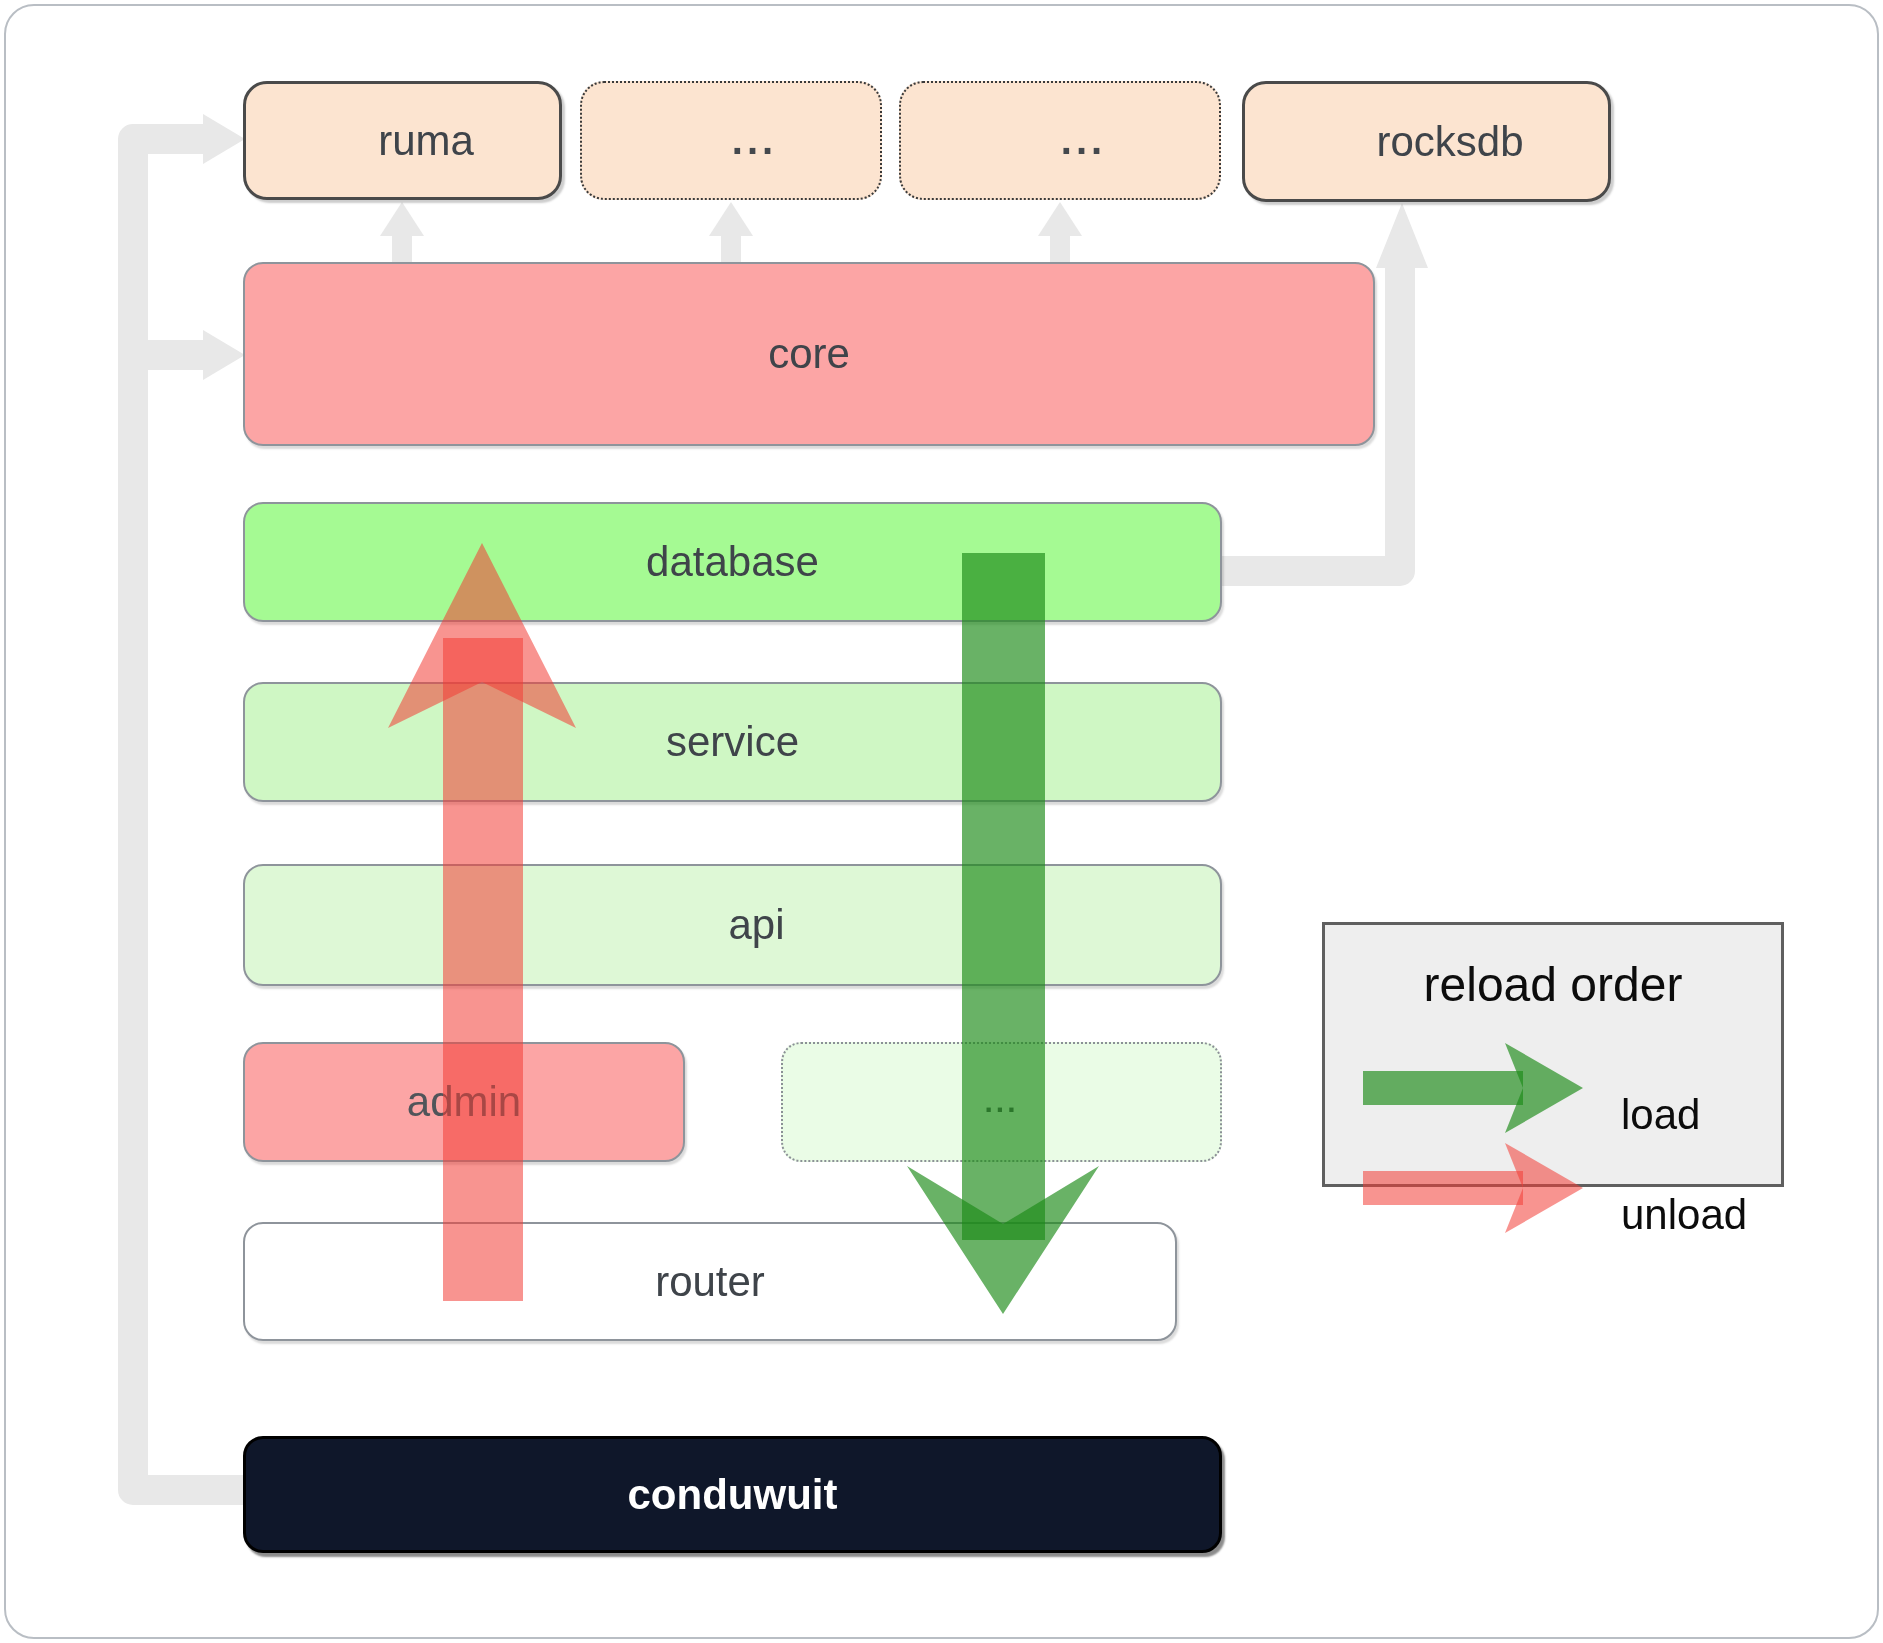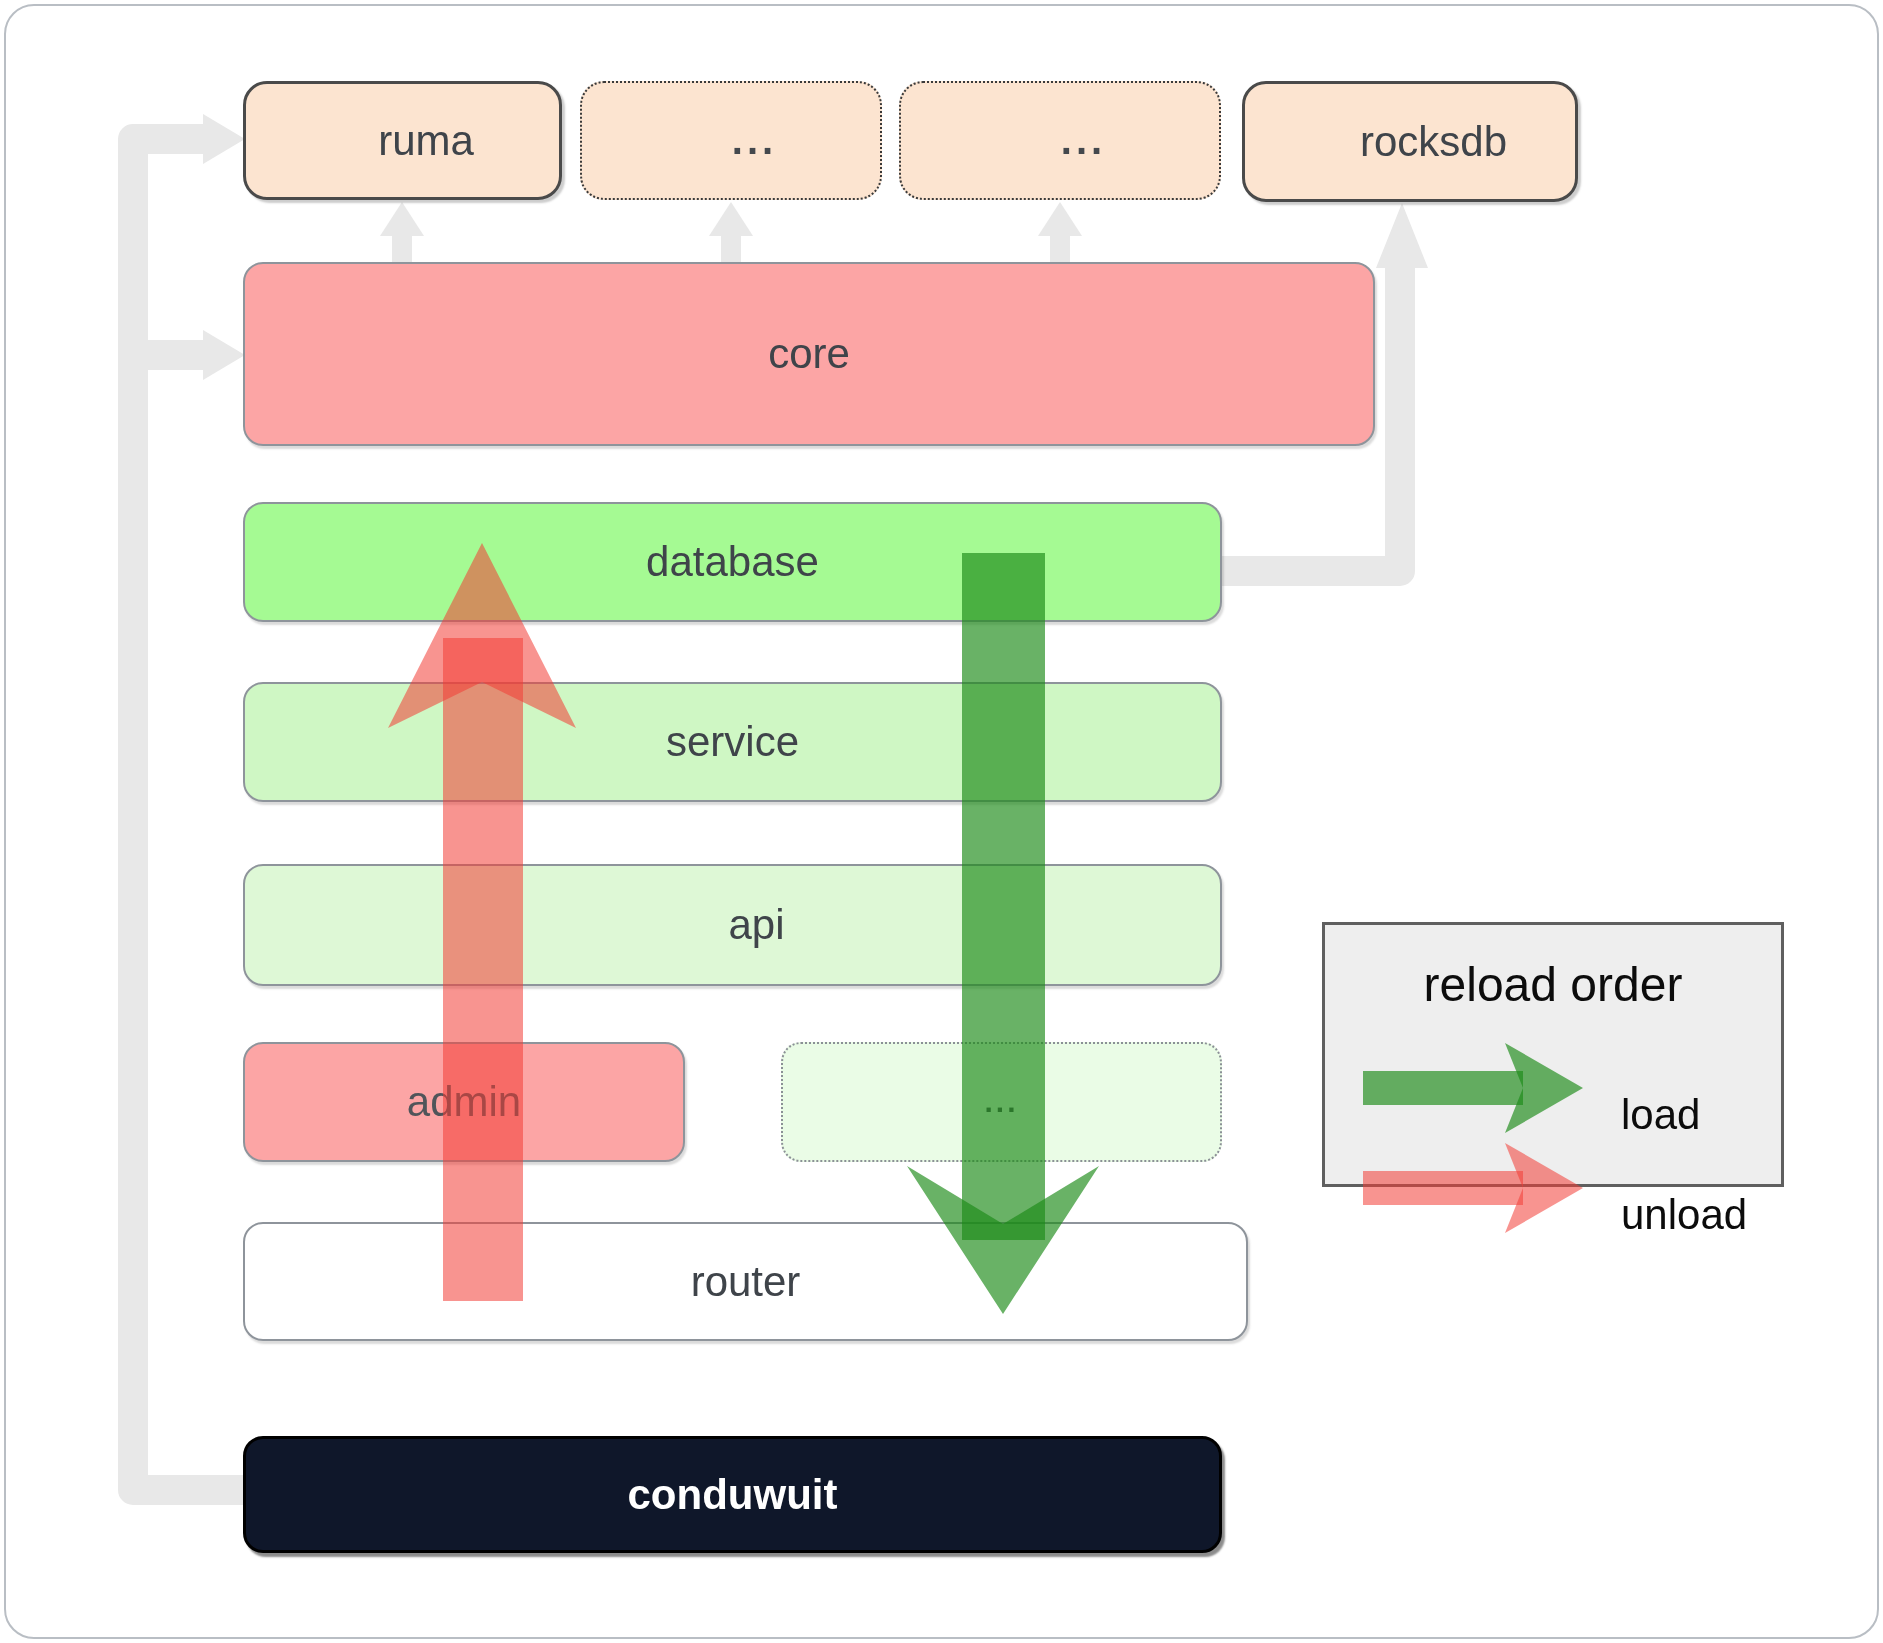--- a/index.html
+++ b/index.html
@@ -22,28 +22,28 @@
   }
   .r24{border-radius:24px;padding-left:47px;} .r20{border-radius:20px;}
   .solid-dark{border:3px solid #4a4a4a;box-shadow:3px 3px 2px rgba(90,90,90,0.30);}
   .dotted-dark{border:2px dotted #3a3a3a;}
   .gray-border{border:2px solid #8e949b;box-shadow:2px 3px 2px rgba(90,90,90,0.22);}
   .dotted-gray{border:2px dotted #8b9096;}
   .peach{background:#fce4d0;}
   #box-ruma{left:243px;top:81px;width:319px;height:119px;}
   #box-ellipsis-1{left:580px;top:81px;width:302px;height:119px;}
   #box-ellipsis-2{left:899px;top:81px;width:322px;height:119px;}
-  #box-rocksdb{left:1242px;top:81px;width:336px;height:121px;align-items:center;}
+  #box-rocksdb{left:1242px;top:81px;width:369px;height:121px;align-items:center;}
   #box-core{left:243px;top:262px;width:1132px;height:184px;background:#fca5a5;}
   #box-database{left:243px;top:502px;width:979px;height:120px;background:#a5fa93;}
   #box-service{left:243px;top:682px;width:979px;height:120px;background:#cff7c4;}
   #box-api{left:243px;top:864px;width:979px;height:122px;background:#def8d6;padding-left:48px;}
   #box-admin{left:243px;top:1042px;width:442px;height:120px;background:#fca5a5;color:#50555a;}
   #box-admin-ellipsis{left:781px;top:1042px;width:441px;height:120px;background:#eafce6;}
-  #box-router{left:243px;top:1222px;width:1005px;height:119px;background:#ffffff;}
+  #box-router{left:243px;top:1222px;width:934px;height:119px;background:#ffffff;}
   #box-conduwuit{
     left:243px;top:1436px;width:979px;height:117px;background:#0f172a;
     border:3px solid #000000;border-radius:20px;color:#ffffff;font-weight:700;
     box-shadow:3px 4px 2px rgba(0,0,0,0.45);
   }
   .dots-label{font-weight:700;font-size:40px;letter-spacing:4px;color:#44484d;}
   .dots-small{font-weight:700;font-size:30px;letter-spacing:3px;color:#4a4f54;}
   #legend{
     position:absolute;left:1322px;top:922px;width:462px;height:265px;
     box-sizing:border-box;background:#eeeeee;border:3px solid #5f5f5f;z-index:2;

